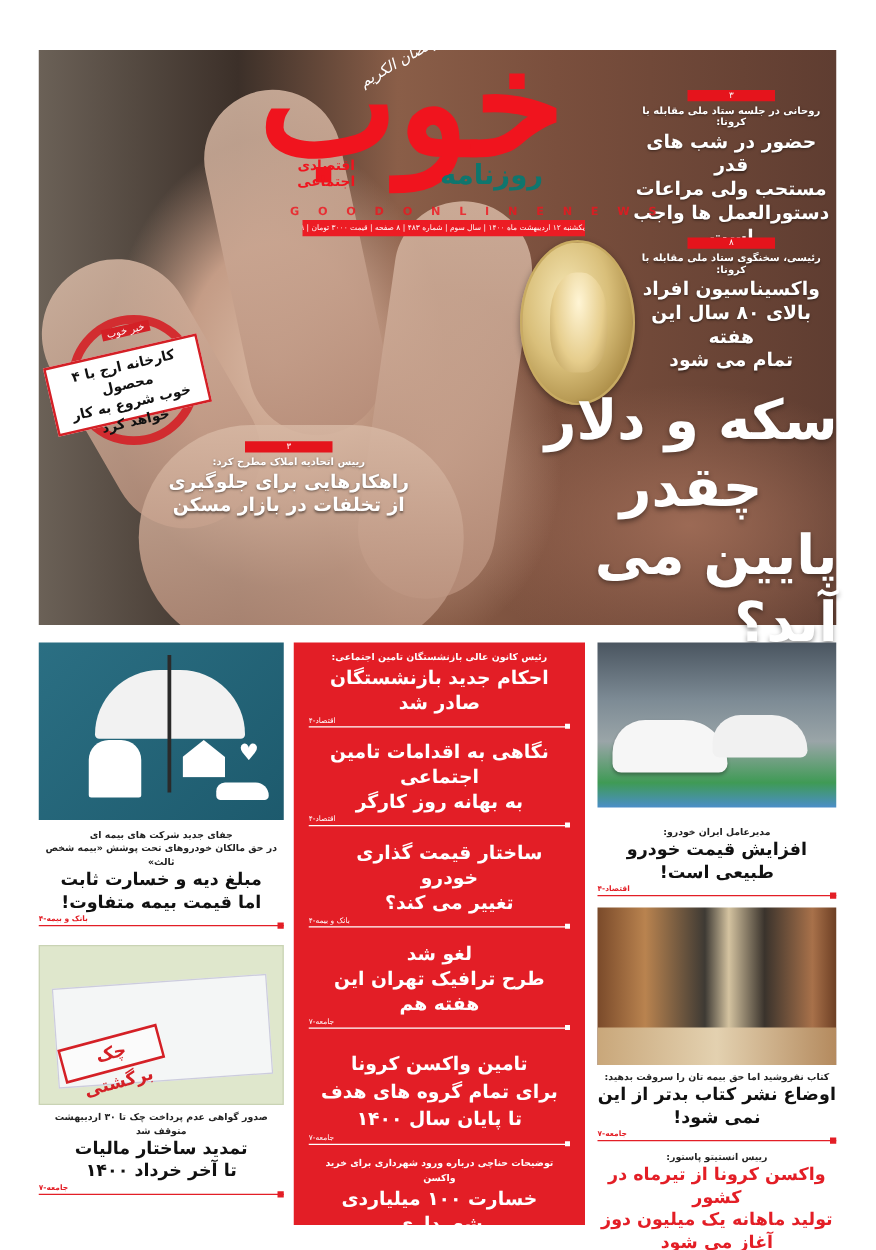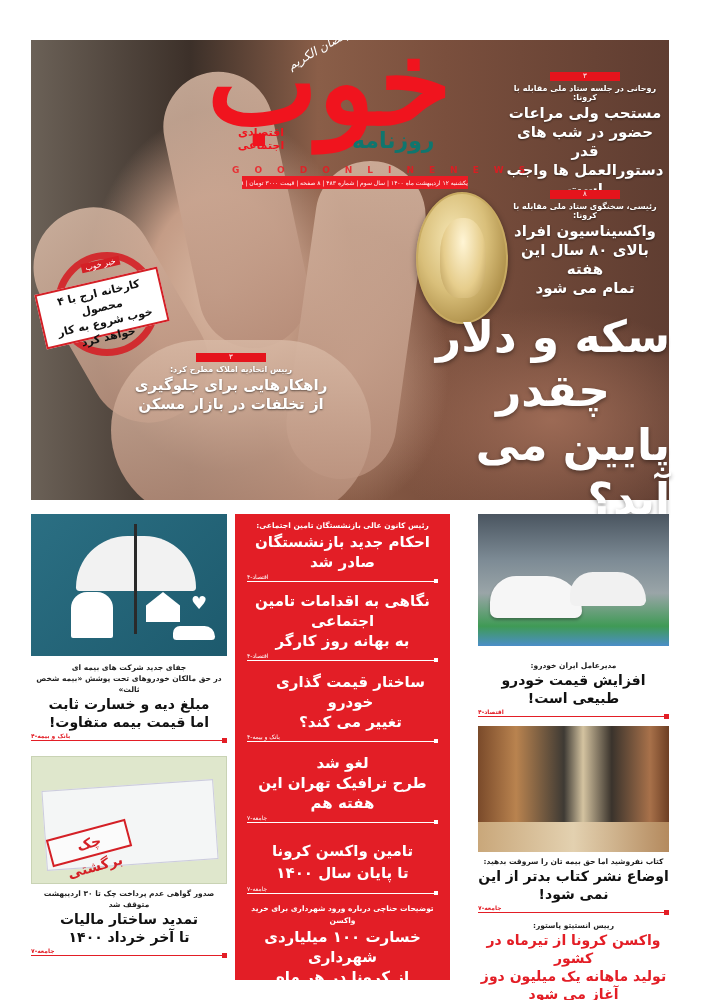--- a/index.html
+++ b/index.html
@@ -42,21 +42,21 @@
     font-weight: bold; font-size: 44px; line-height: 54px; text-shadow: 0 2px 4px rgba(0,0,0,.4); }
 
   .stamp { position: absolute; left: 6px; top: 208px; width: 140px; height: 112px; }
   .stamp .ring { position: absolute; left: 18px; top: 4px; width: 104px; height: 104px; border-radius: 50%; border: 7px solid #d42026; opacity: .9; }
   .stamp .label { position: absolute; left: 2px; top: 32px; width: 126px; height: 56px; background: #fff; border: 2px solid #d42026;
     transform: rotate(-13deg); color: #111; font-size: 11px; font-weight: bold; line-height: 15px; text-align: center; direction: rtl; padding-top: 3px; }
   .stamp .tag { position: absolute; left: 44px; top: 12px; color: #fff; background: #d42026; font-size: 8px; padding: 0 4px; transform: rotate(-13deg); direction: rtl; }
 
   
   .col-left { position: absolute; left: 31px; top: 514px; width: 196px; }
-  .col-mid { position: absolute; left: 235px; top: 514px; width: 215px; height: 466px; background: #e31e26; }
+  .col-mid { position: absolute; left: 235px; top: 514px; width: 233px; height: 466px; background: #e31e26; }
   .col-right { position: absolute; left: 478px; top: 514px; width: 191px; }
 
   .img-box { position: relative; overflow: hidden; }
   .story { direction: rtl; text-align: center; color: #111; }
   .story .k { font-size: 7.5px; font-weight: bold; line-height: 11px; color: #222; }
   .story .h { font-size: 14px; font-weight: bold; line-height: 18px; }
   .story .h.red { color: #e31e26; }
   .srcline { position: relative; height: 10px; margin-top: 3px; }
   .srcline .line { position: absolute; left: 0; right: 0; top: 6px; height: 1px; background: #e31e26; }
   .srcline .dot { position: absolute; right: 0; top: 4px; width: 5px; height: 5px; background: #e31e26; }
@@ -91,22 +91,22 @@
         <div>کارخانه ارج با ۴ محصول</div>
         <div>خوب شروع به کار</div>
         <div>خواهد کرد</div>
       </div>
     </div>
 
     <div class="hero-story" style="left:470px;top:32px;width:168px;">
       <span class="pagebar">۳</span>
       <div class="kicker">روحانی در جلسه ستاد ملی مقابله با کرونا:</div>
       <div class="h-hero">
+        <div>حضور در شب های قدر</div>
         <div>مستحب ولی مراعات</div>
-        <div>حضور در شب های قدر</div>
         <div>دستورالعمل ها واجب است</div>
       </div>
     </div>
 
     <div class="hero-story" style="left:470px;top:150px;width:168px;">
       <span class="pagebar">۸</span>
       <div class="kicker">رئیسی، سخنگوی ستاد ملی مقابله با کرونا:</div>
       <div class="h-hero">
         <div>واکسیناسیون افراد</div>
         <div>بالای ۸۰ سال این هفته</div>
@@ -226,20 +226,21 @@
     </div>
     <div class="mid-src">
         <div class="line"></div>
         <div class="dot"></div>
         <div class="lbl">جامعه-۷</div>
       </div>
 
     <div class="mid-story" style="padding-top:14px;">
       <div class="h" style="line-height:22px;">
         <div>تامین واکسن کرونا</div>
+        <div>برای تمام گروه های هدف</div>
         <div>تا پایان سال ۱۴۰۰</div>
       </div>
     </div>
     <div class="mid-src">
         <div class="line"></div>
         <div class="dot"></div>
         <div class="lbl">جامعه-۷</div>
       </div>
 
     <div class="mid-story" style="padding-top:6px;">

